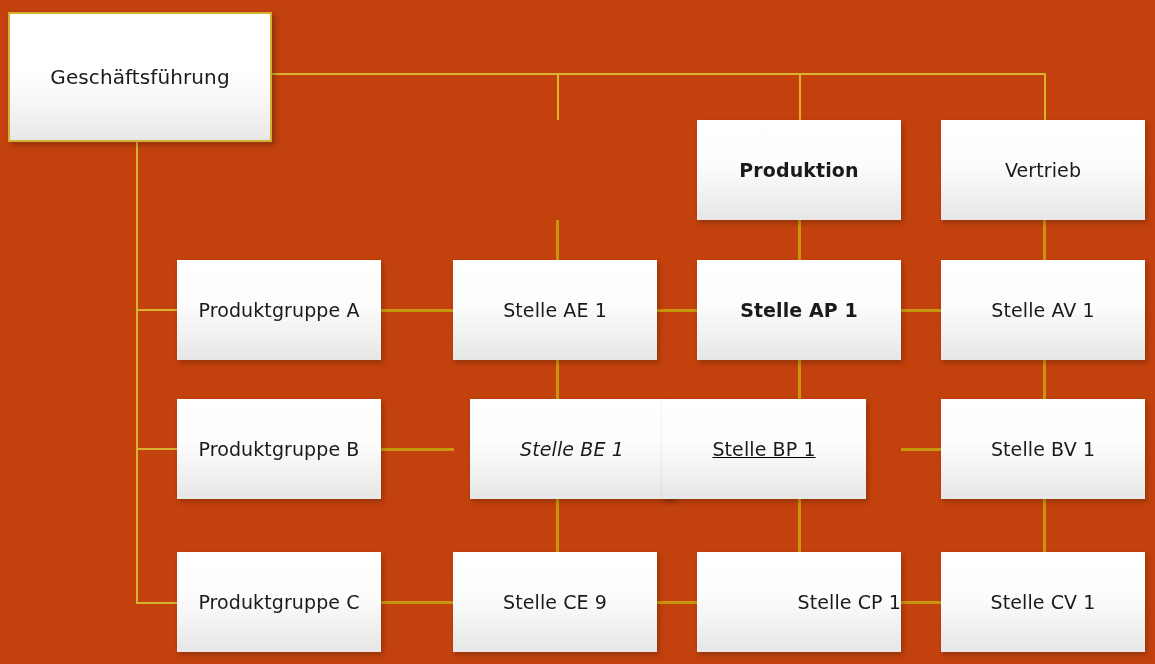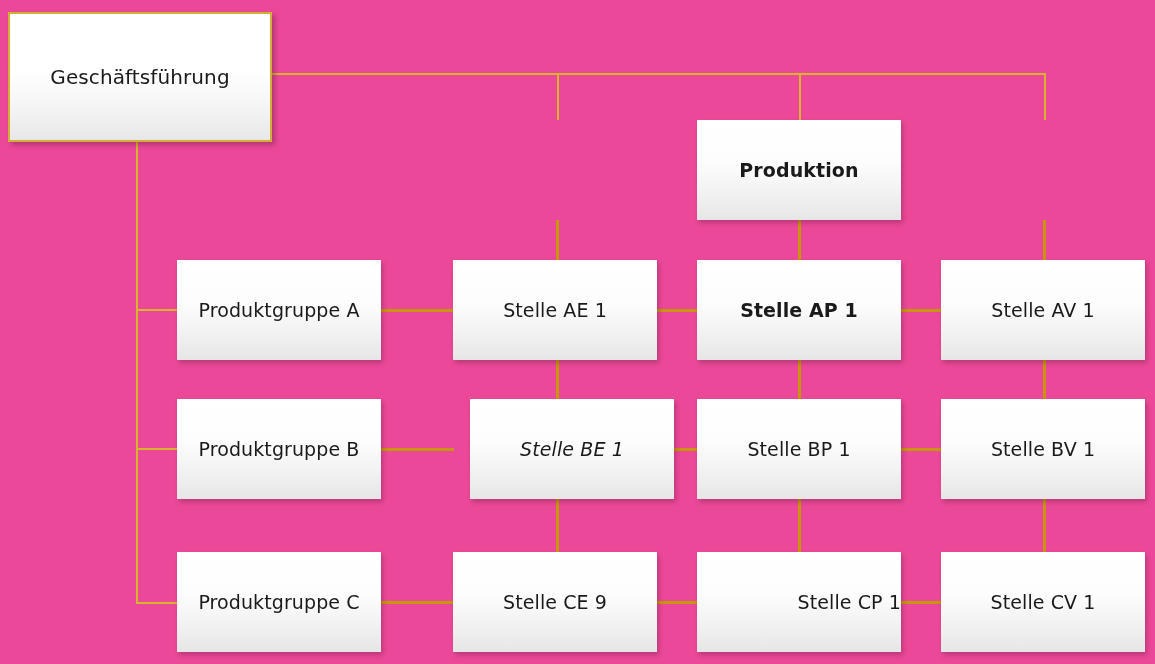--- a/index.html
+++ b/index.html
@@ -7,21 +7,21 @@
     padding: 0;
     background: #ffffff;
   }
   body {
     font-family: "DejaVu Sans", "Liberation Sans", sans-serif;
   }
   #canvas {
     position: relative;
     width: 1155px;
     height: 664px;
-    background: #ec4899;
+    background: #c2410c;
     overflow: hidden;
   }
 
   
   .conn {
     position: absolute;
     background: #C8960C;
     z-index: 1;
   }
   .conn.light {
@@ -99,20 +99,23 @@
 
   <div class="node root" style="left:8px; top:12px; width:264px; height:130px;">
     <span class="label">Geschäftsführung</span>
   </div>
 
 
   <div class="node" style="left:697px; top:120px; width:204px; height:100px;font-weight:bold;">
     <span class="label">Produktion</span>
   </div>
 
+  <div class="node" style="left:941px; top:120px; width:204px; height:100px;">
+    <span class="label">Vertrieb</span>
+  </div>
 
   <div class="node" style="left:177px; top:260px; width:204px; height:100px;">
     <span class="label">Produktgruppe A</span>
   </div>
 
   <div class="node" style="left:453px; top:260px; width:204px; height:100px;">
     <span class="label">Stelle AE 1</span>
   </div>
 
   <div class="node" style="left:697px; top:260px; width:204px; height:100px;font-weight:bold;">
@@ -124,21 +127,21 @@
   </div>
 
   <div class="node" style="left:177px; top:399px; width:204px; height:100px;">
     <span class="label">Produktgruppe B</span>
   </div>
 
   <div class="node" style="left:470px; top:399px; width:204px; height:100px;font-style:italic;">
     <span class="label">Stelle BE 1</span>
   </div>
 
-  <div class="node" style="left:697px; top:399px; width:204px; height:100px;">
+  <div class="node" style="left:662px; top:399px; width:204px; height:100px;text-decoration:underline;">
     <span class="label">Stelle BP 1</span>
   </div>
 
   <div class="node" style="left:941px; top:399px; width:204px; height:100px;">
     <span class="label">Stelle BV 1</span>
   </div>
 
   <div class="node" style="left:177px; top:552px; width:204px; height:100px;">
     <span class="label">Produktgruppe C</span>
   </div>

